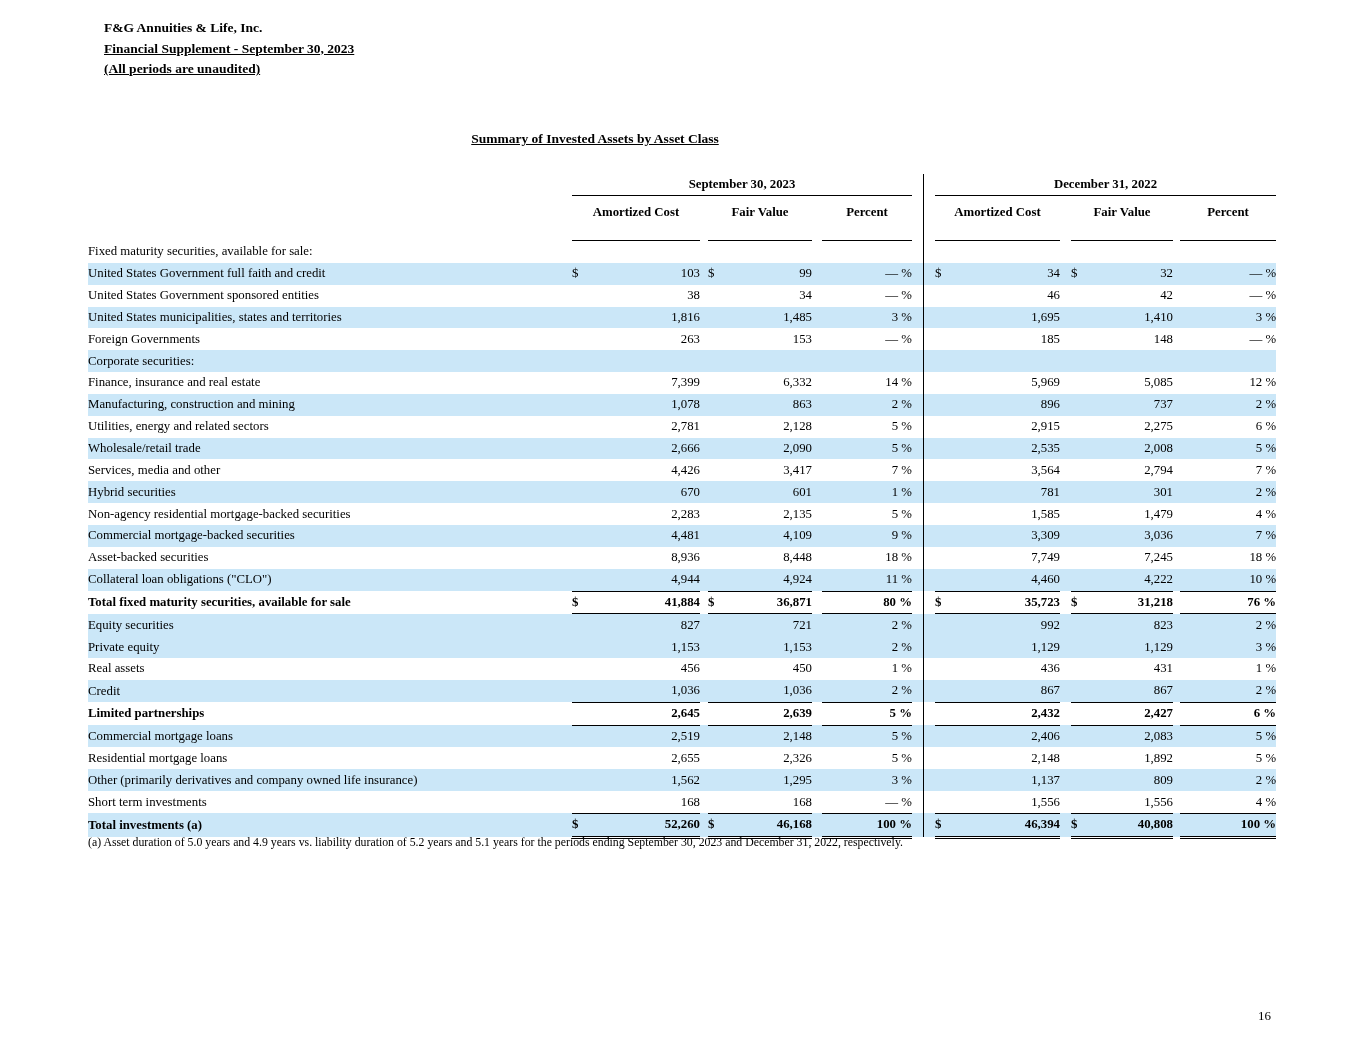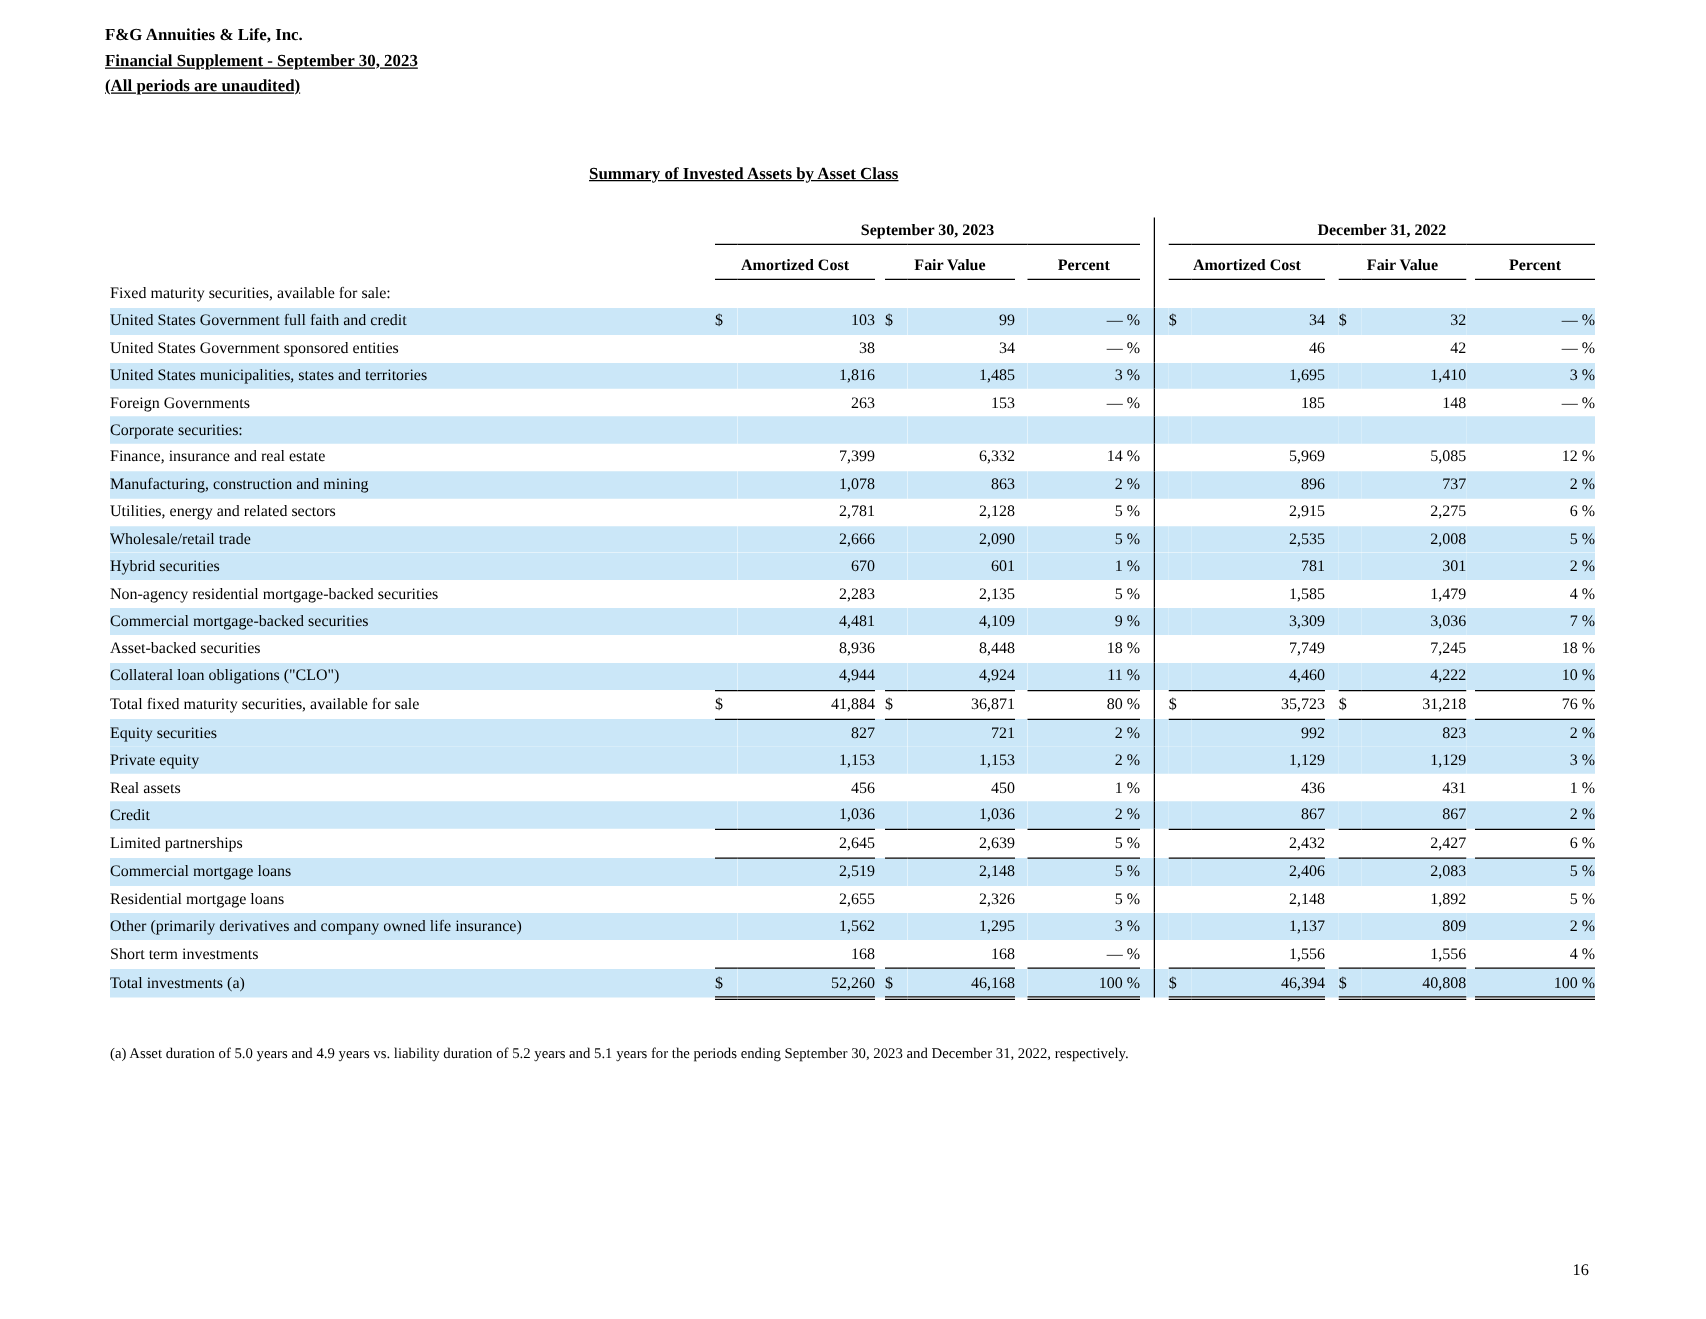--- a/index.html
+++ b/index.html
@@ -1,39 +1,39 @@
 <!DOCTYPE html>
 <html><head>
 <meta charset="utf-8">
 <style>
   html,body { margin:0; padding:0; }
   body {
     width:1365px; height:1055px; background:#ffffff; color:#000;
     font-family:"Liberation Serif", serif; position:relative; overflow:hidden;
   }
-  .doc-header { position:absolute; left:84px; top:18px; font-weight:bold; font-size:13.5px; line-height:20.5px; }
+  .doc-header { position:absolute; left:104px; top:18px; font-weight:bold; font-size:13.5px; line-height:20.5px; }
   .u { text-decoration:underline; }
   .report-title {
     position:absolute; left:0; top:131px; width:1190px; text-align:center;
     font-weight:bold; font-size:13.5px;
   }
   .report-title span { text-decoration:underline; }
   table.assets {
     position:absolute; left:88px; top:174px; width:1188px;
     border-collapse:collapse; table-layout:fixed; font-size:12.8px;
   }
   table.assets td { padding:0; height:21.85px; vertical-align:middle; white-space:nowrap; overflow:hidden; }
   thead td { height:auto; }
   tr.grphead td { height:21px; }
-  tr.subhead td { height:24px; vertical-align:bottom; padding-bottom:3px; }
+  tr.subhead td { height:24px; vertical-align:bottom; padding-bottom:20px; }
   .grp, .sub { text-align:center; font-weight:bold; }
   .b-bot { border-bottom:1.5px solid #000; }
   td.dvd { border-left:1.5px solid #000; }
   tr.shaded td { background:#cbe7f8; }
-  tr.bold td { font-weight:normal; }
+  tr.bold td { font-weight:bold; }
   td.v, td.p { text-align:right; }
   td.c { text-align:left; padding-left:3px; }
   td.lbl { text-align:left;margin-top:48px; }
   td.ind0 { padding-left:2px; }
   td.ind1 { padding-left:25px; }
   td.ind2 { padding-left:37px; }
   tr.total td.seg { border-top:1.5px solid #000; border-bottom:1.5px solid #000; }
   tr.grand td.seg { border-top:1.5px solid #000; border-bottom:3.5px double #000; }
   .footnote { position:absolute; left:88px; top:835px; width:1190px; font-size:11.8px; }
   .page-number { position:absolute; top:1008px; right:94px; font-size:13px; }
@@ -279,20 +279,39 @@
         <td></td>
         <td class="dvd"></td>
         <td class="c seg"></td>
         <td class="v seg">2,535</td>
         <td></td>
         <td class="c seg"></td>
         <td class="v seg">2,008</td>
         <td></td>
         <td class="p seg">5 %</td>
       </tr>
+      <tr>
+        <td class="lbl ind2">Services, media and other</td>
+        <td class="c seg"></td>
+        <td class="v seg">4,426</td>
+        <td></td>
+        <td class="c seg"></td>
+        <td class="v seg">3,417</td>
+        <td></td>
+        <td class="p seg">7 %</td>
+        <td></td>
+        <td class="dvd"></td>
+        <td class="c seg"></td>
+        <td class="v seg">3,564</td>
+        <td></td>
+        <td class="c seg"></td>
+        <td class="v seg">2,794</td>
+        <td></td>
+        <td class="p seg">7 %</td>
+      </tr>
       <tr class="shaded">
         <td class="lbl ind1">Hybrid securities</td>
         <td class="c seg"></td>
         <td class="v seg">670</td>
         <td></td>
         <td class="c seg"></td>
         <td class="v seg">601</td>
         <td></td>
         <td class="p seg">1 %</td>
         <td></td>

